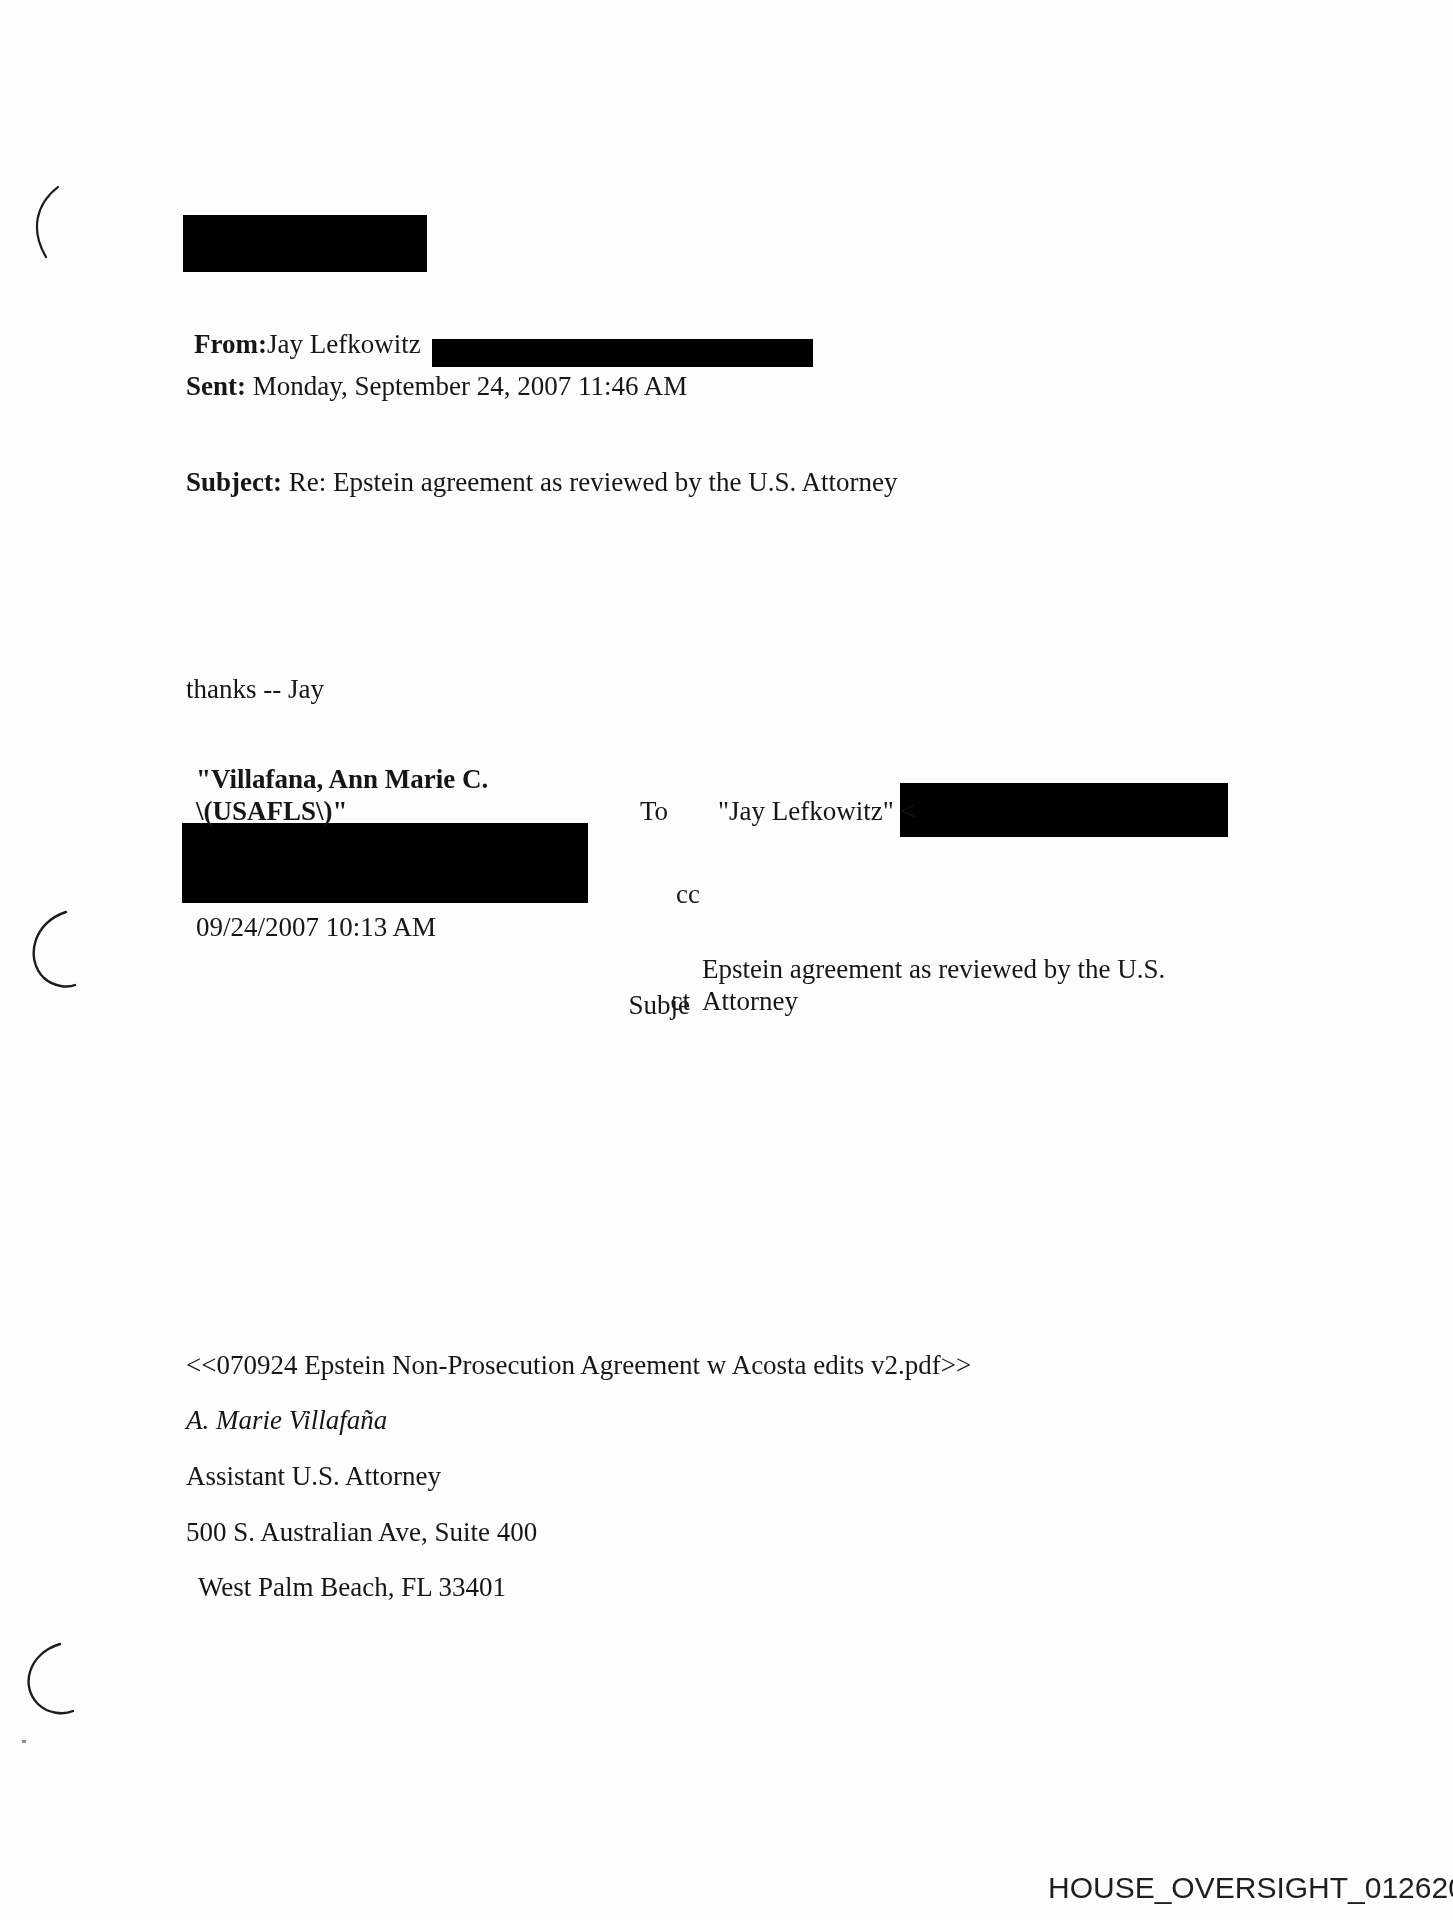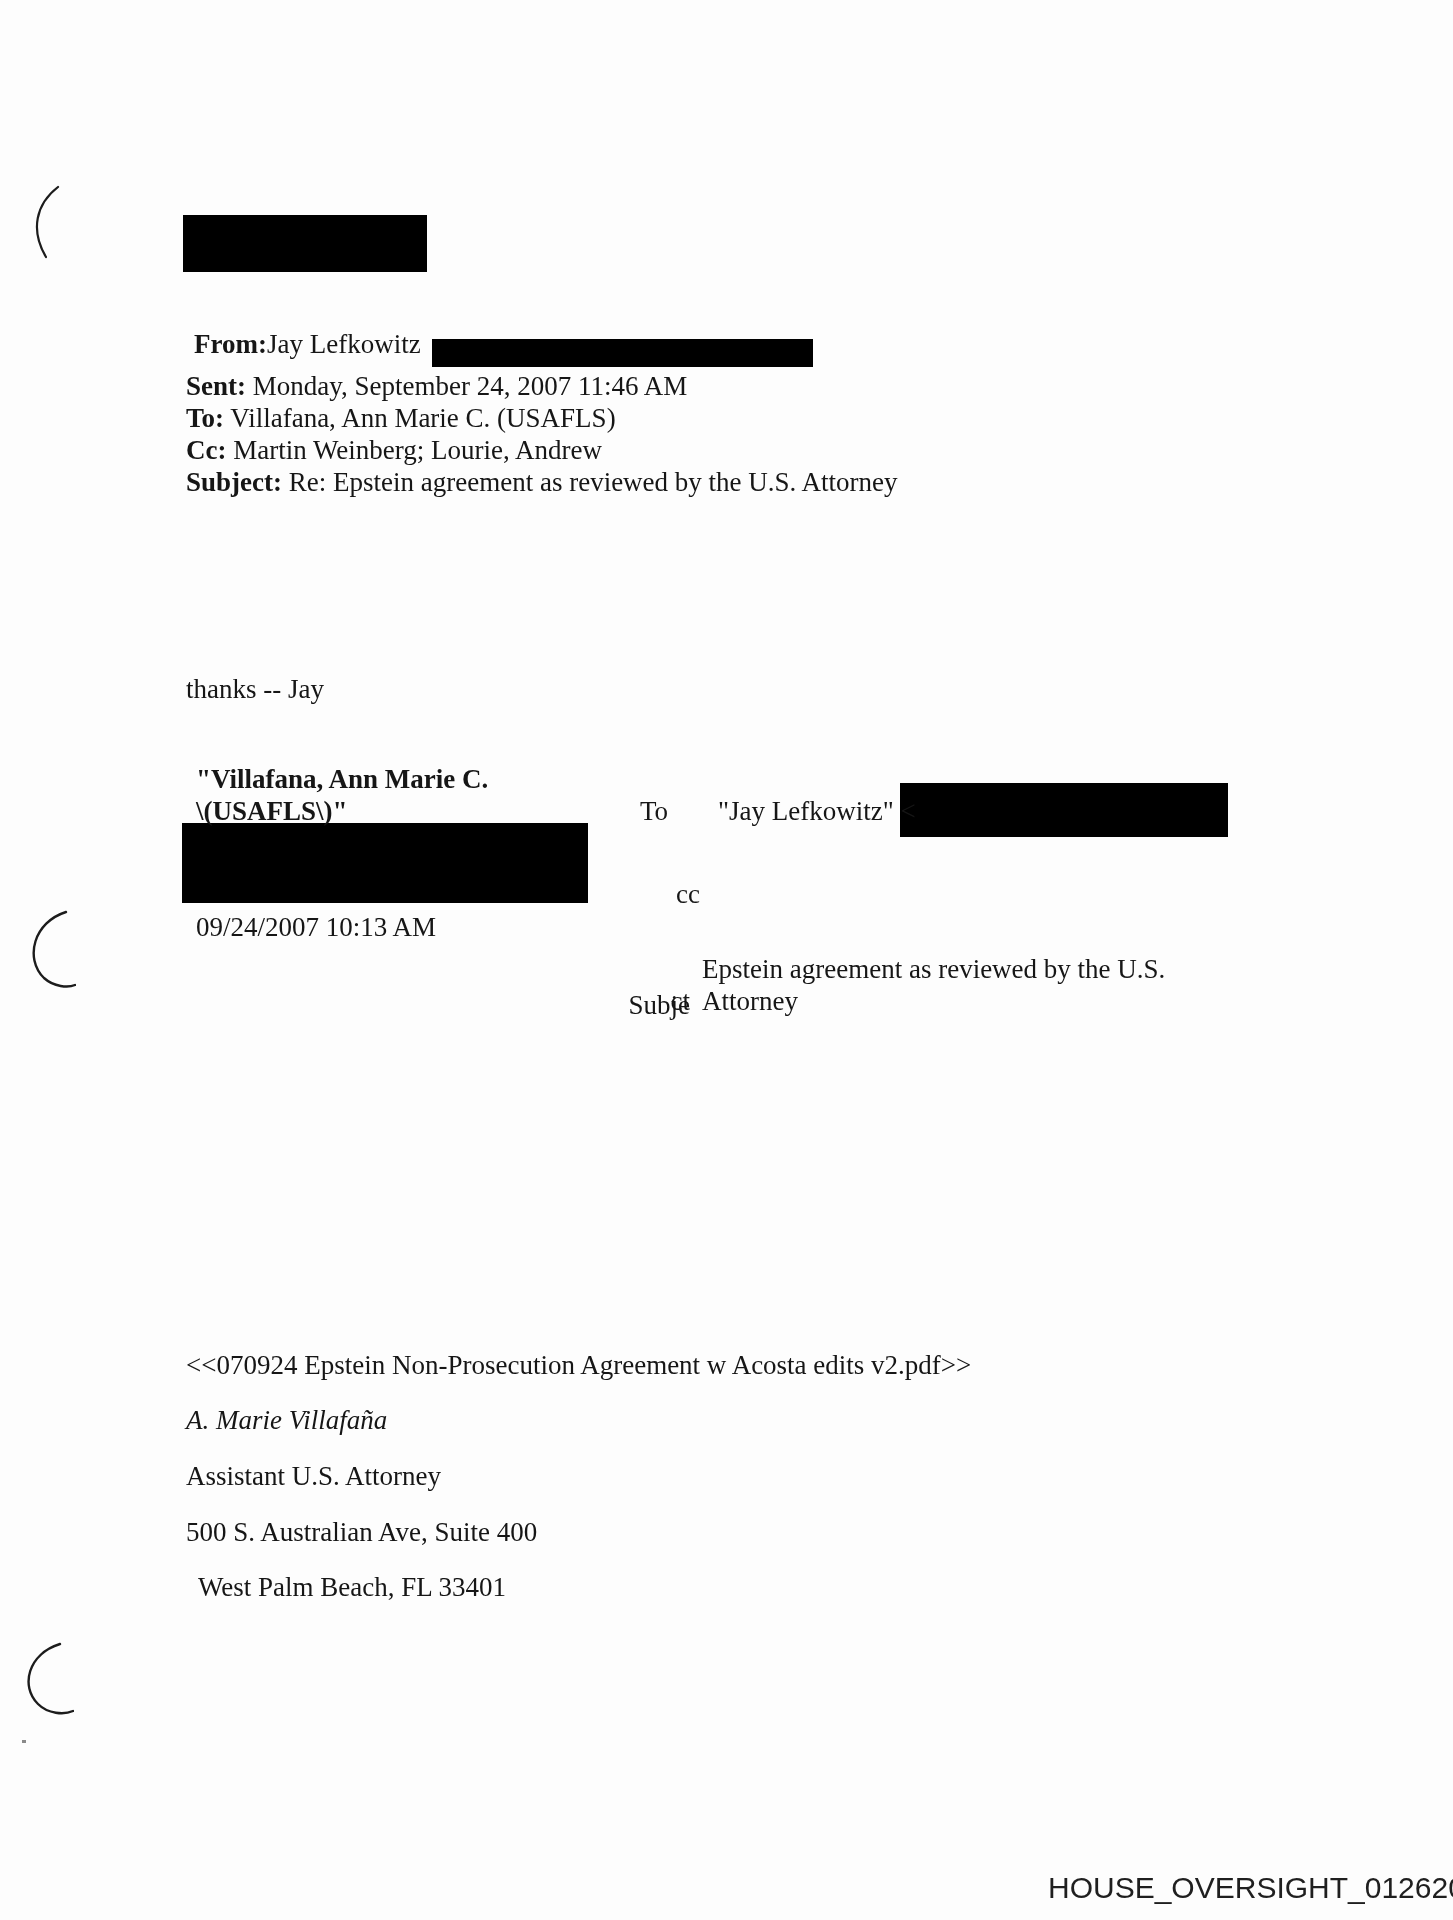--- a/index.html
+++ b/index.html
@@ -81,22 +81,20 @@
   </svg>
   <div class="speck speck1"></div>
 
   <div class="redaction r1" style="background: rgb(0, 0, 0);"></div>
   <div class="redaction r2" style="background: rgb(0, 0, 0);"></div>
   <div class="redaction r3" style="background: rgb(0, 0, 0);"></div>
   <div class="redaction r4" style="background: rgb(0, 0, 0);"></div>
 
   <div class="abs t hline1"><span class="b">From:</span><span>Jay Lefkowitz </span></div>
   <div class="abs t hline2"><span class="b">Sent:</span><span> Monday, September 24, 2007 11:46 AM</span></div>
-  <div class="abs t hline3"><span class="b">To:</span><span> Villafana, Ann Marie C. (USAFLS)</span></div>
-  <div class="abs t hline4"><span class="b">Cc:</span><span> Martin Weinberg; Lourie, Andrew</span></div>
   <div class="abs t hline5"><span class="b">Subject:</span><span> Re: Epstein agreement as reviewed by the U.S. Attorney</span></div>
 
   <div class="abs t body2">thanks -- Jay</div>
 
   <div class="abs t b qname1">"Villafana, Ann Marie C.</div>
   <div class="abs t b qname2">\(USAFLS\)"</div>
   <div class="abs t qdate">09/24/2007 10:13 AM</div>
 
   <div class="abs t rlabel qtolbl">To</div>
   <div class="abs t qtoval">"Jay Lefkowitz" &lt;</div>

